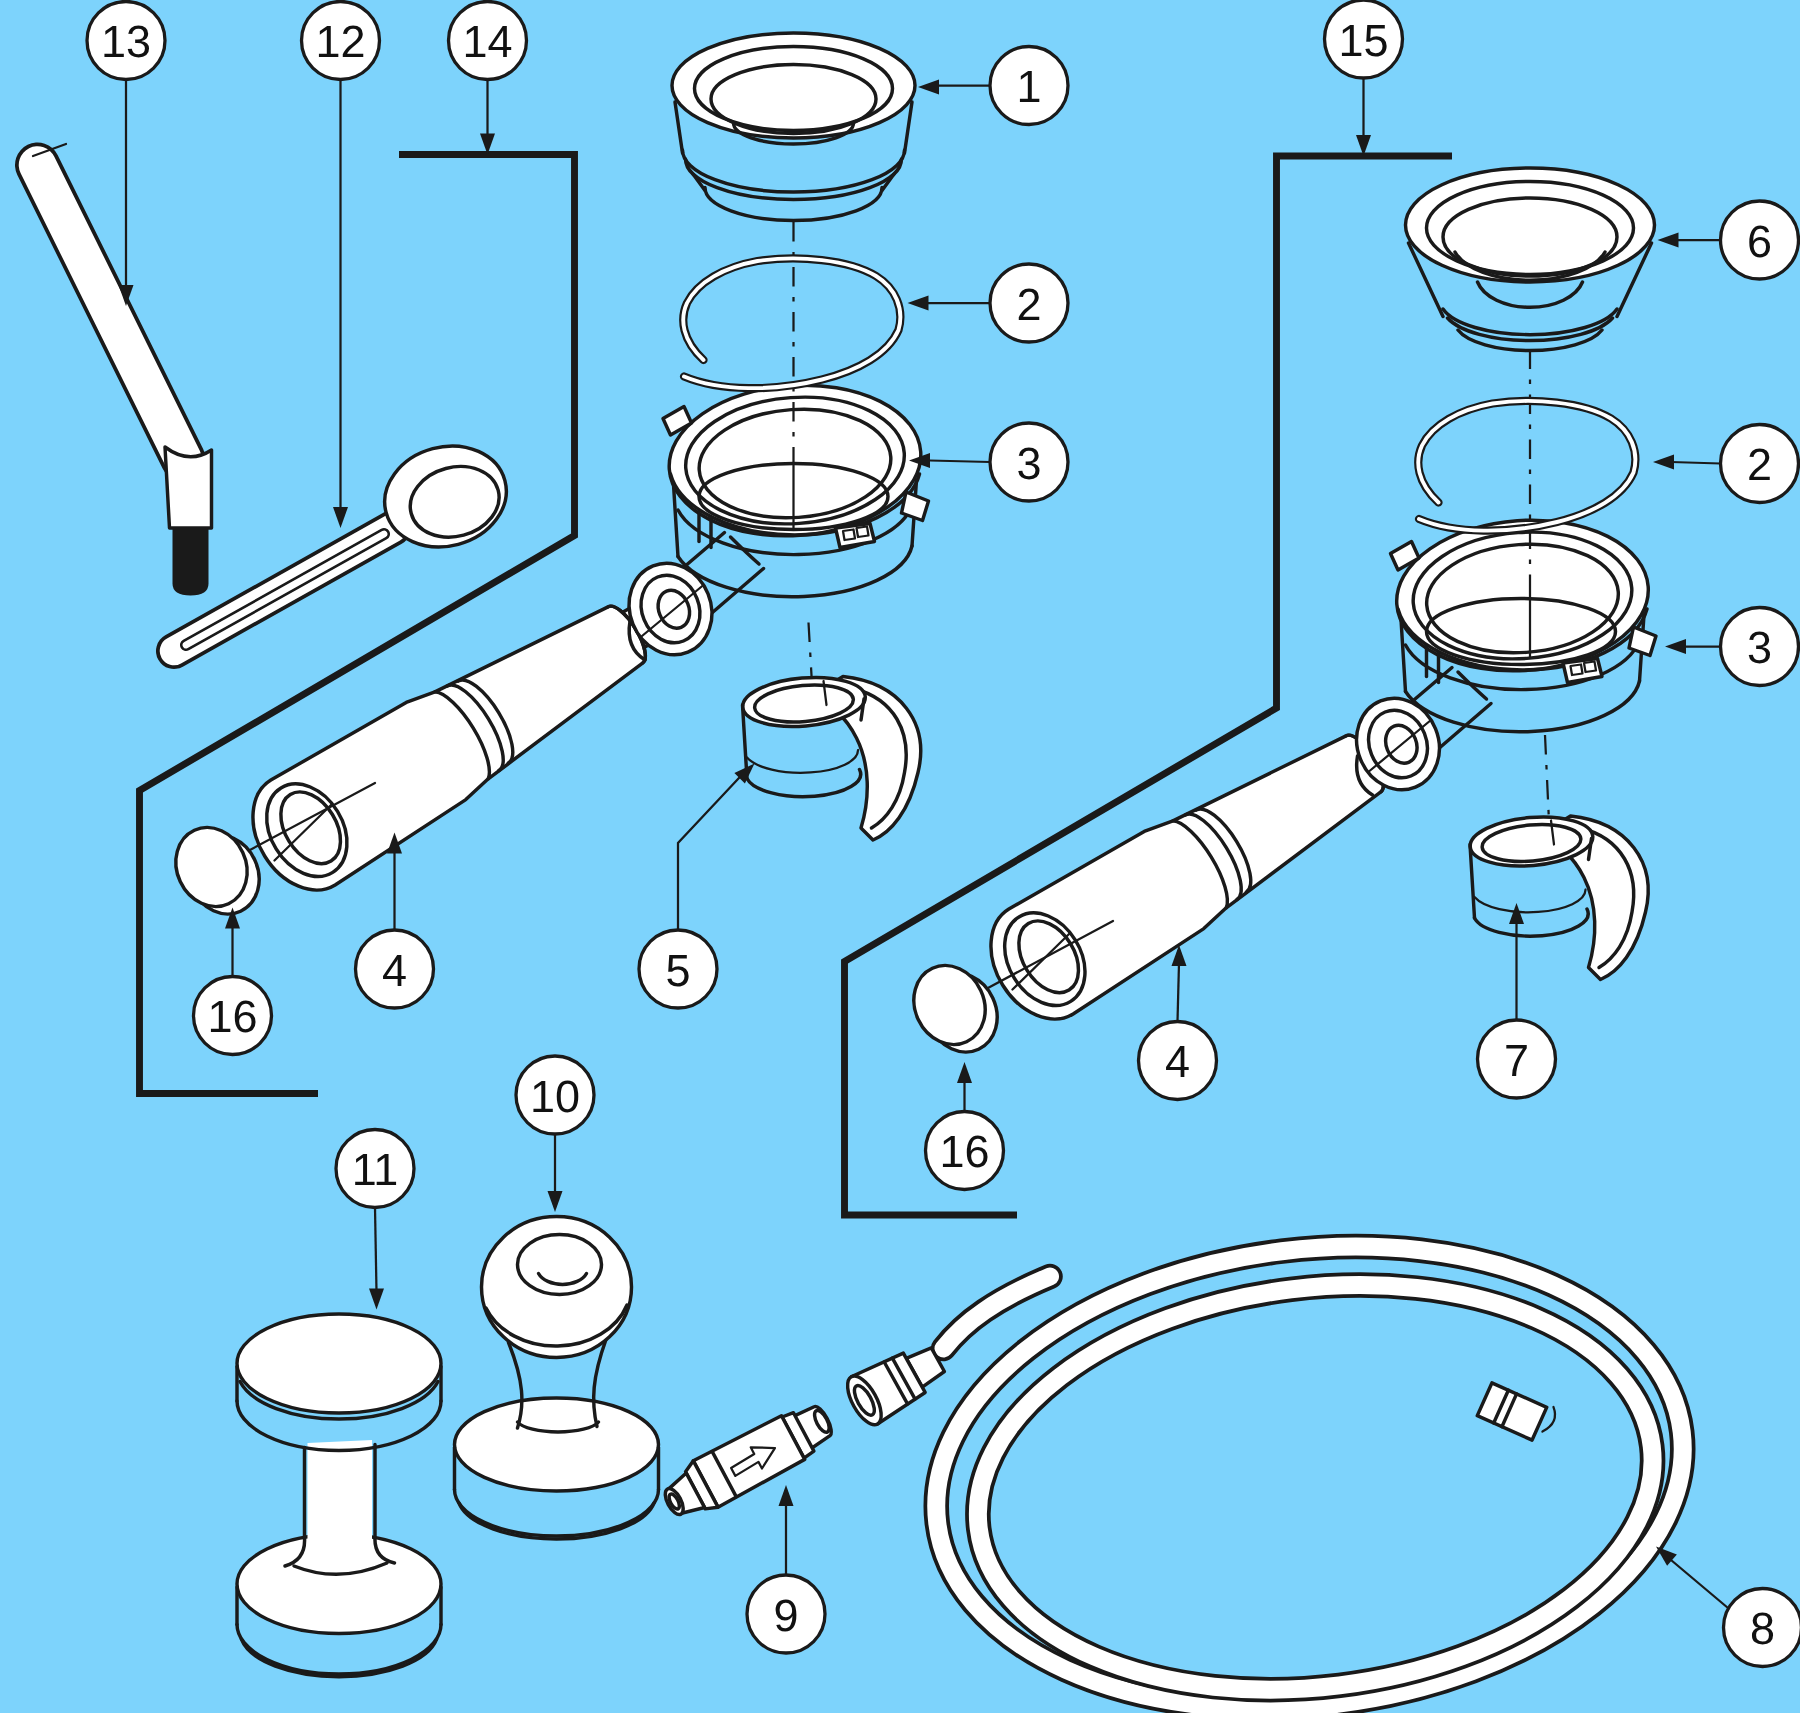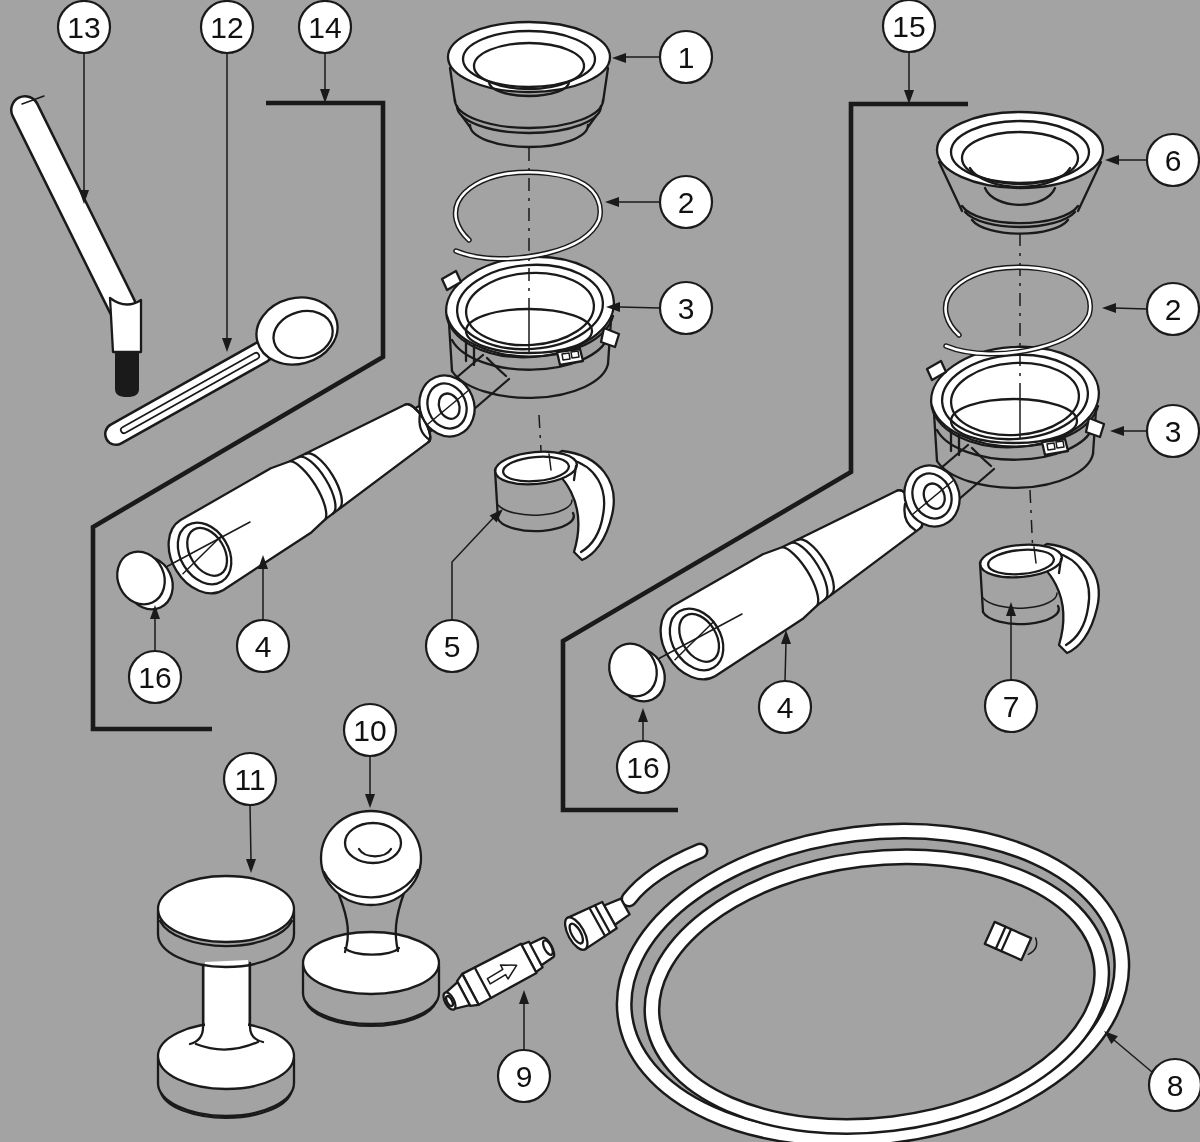--- a/index.html
+++ b/index.html
@@ -1,16 +1,16 @@
 <!DOCTYPE html>
 <html><head>
 <meta charset="utf-8">
 <style>
   html,body{margin:0;padding:0;background:#fff;}
-  .stage{width:1200px;height:1142px;position:relative;background:#a3a3a3;overflow:hidden;}
+  .stage{width:1200px;height:1142px;position:relative;background:#7dd3fc;overflow:hidden;}
   svg{display:block;}
   .ln{fill:none;stroke:#1a1a1a;stroke-width:2.3;stroke-linecap:round;stroke-linejoin:round;}
   .fw{fill:#ffffff;stroke:#1a1a1a;stroke-width:2.3;stroke-linejoin:round;}
   .thin{stroke-width:1.5;}
   .thick{fill:none;stroke:#1a1a1a;stroke-width:4.6;stroke-linejoin:miter;}
   .dash{stroke-dasharray:13 7 3 7;}
   .lead{fill:none;stroke:#1a1a1a;stroke-width:1.5;}
   .ah{fill:#1a1a1a;stroke:none;}
   .tube-o{fill:none;stroke:#1a1a1a;stroke-linecap:round;}
   .tube-i{fill:none;stroke:#ffffff;stroke-linecap:round;}

